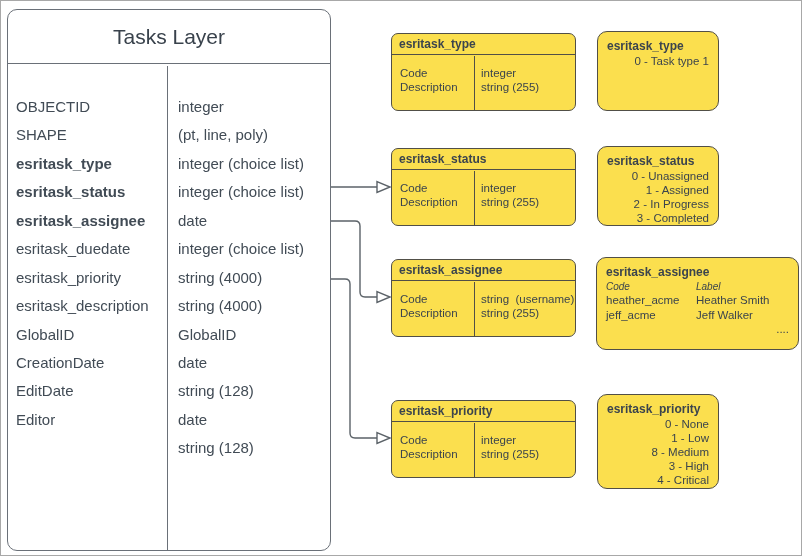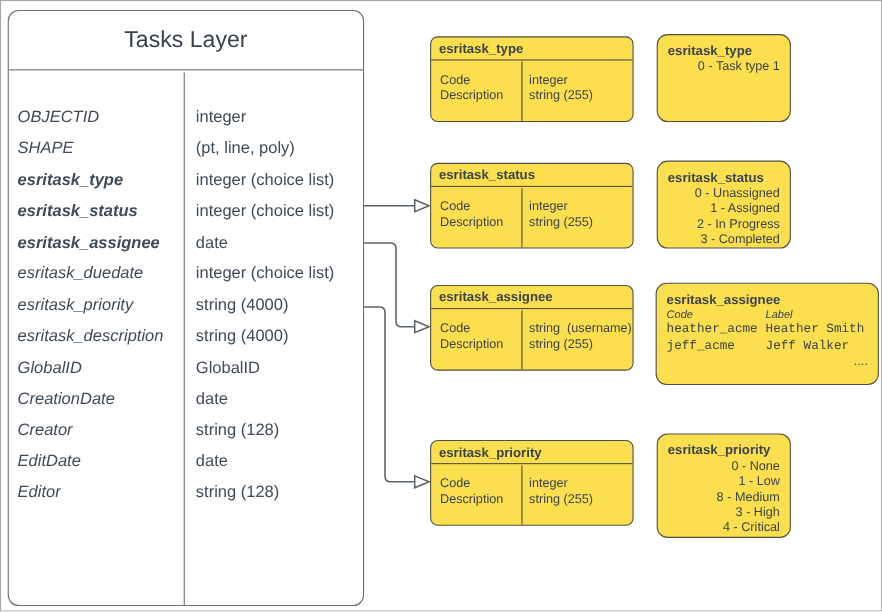--- a/index.html
+++ b/index.html
@@ -5,21 +5,21 @@
   * { margin:0; padding:0; box-sizing:border-box; }
   html,body { width:802px; height:556px; background:#fff; font-family:"Liberation Sans", sans-serif; }
   .canvas { position:relative; width:802px; height:556px; background:#ffffff; border:1px solid #a8a8a8; overflow:hidden; }
 
   
   .tasks-table { position:absolute; left:6px; top:8px; width:324px; height:542px;
                  background:#fff; border:1.4px solid #6a7078; border-radius:10px; }
   .tasks-title { height:54px; line-height:54px; text-align:center; font-size:21px; color:#39424c;
                  border-bottom:1.4px solid #6a7078; }
   .tasks-body { position:absolute; top:56px; bottom:0; left:0; right:0; display:flex; }
-  .col-names { width:160px; border-right:1.3px solid #6a7078; padding:27px 16px 0 8px;font-style:italic; }
+  .col-names { width:160px; border-right:1.3px solid #6a7078; padding:27px 16px 0 8px; }
   .col-types { flex:1; padding:27px 0 0 10px; }
   .frow { height:28.45px; line-height:28.45px; font-size:15px; color:#414b55; white-space:nowrap; }
   .frow.bold { font-weight:bold; }
 
   
   .schema-box { position:absolute; left:390px; width:185px; height:78px;
                 background:#fbdf4e; border:1.5px solid #514f47; border-radius:7px; color:#3b444d; }
   .sb-type     { top:32px; }
   .sb-status   { top:147px; }
   .sb-assignee { top:258px; }
@@ -37,21 +37,21 @@
                border:1.5px solid #514f47; border-radius:10px; color:#3b444d;
                padding:7px 9px; font-size:11.5px; line-height:14px; }
   .vb-title { font-size:12px; font-weight:bold; margin-bottom:1px; white-space:nowrap; }
   .vb-line { white-space:nowrap;text-align:right; }
   .vb-type     { top:30px;  height:80px; }
   .vb-status   { top:145px; height:80px; }
   .vb-assignee { top:256px; left:595px; width:203px; height:93px; }
   .vb-priority { top:393px; height:95px; }
   .assignee-grid { display:grid; grid-template-columns:90px auto; }
   .col-head { font-size:10px; font-style:italic; line-height:13px; }
-  .assignee-cell { white-space:nowrap; line-height:14.5px;font-family:Liberation Mono, monospace; }
+  .assignee-cell { white-space:nowrap; line-height:14.5px; }
 
   
   .connector-layer { position:absolute; left:0; top:0; width:802px; height:556px; pointer-events:none; }
 </style>
 </head>
 <body>
 
 <div class="canvas">
 
   <svg class="connector-layer" viewBox="0 0 802 556" xmlns="http://www.w3.org/2000/svg">
@@ -74,21 +74,20 @@
         <div class="frow">OBJECTID</div>
         <div class="frow">SHAPE</div>
         <div class="frow bold">esritask_type</div>
         <div class="frow bold">esritask_status</div>
         <div class="frow bold">esritask_assignee</div>
         <div class="frow">esritask_duedate</div>
         <div class="frow">esritask_priority</div>
         <div class="frow">esritask_description</div>
         <div class="frow">GlobalID</div>
         <div class="frow">CreationDate</div>
-        <div class="frow">Creator</div>
         <div class="frow">EditDate</div>
         <div class="frow">Editor</div>
       </div>
       <div class="col-types">
         <div class="frow">integer</div>
         <div class="frow">(pt, line, poly)</div>
         <div class="frow">integer (choice list)</div>
         <div class="frow">integer (choice list)</div>
         <div class="frow">date</div>
         <div class="frow">integer (choice list)</div>

